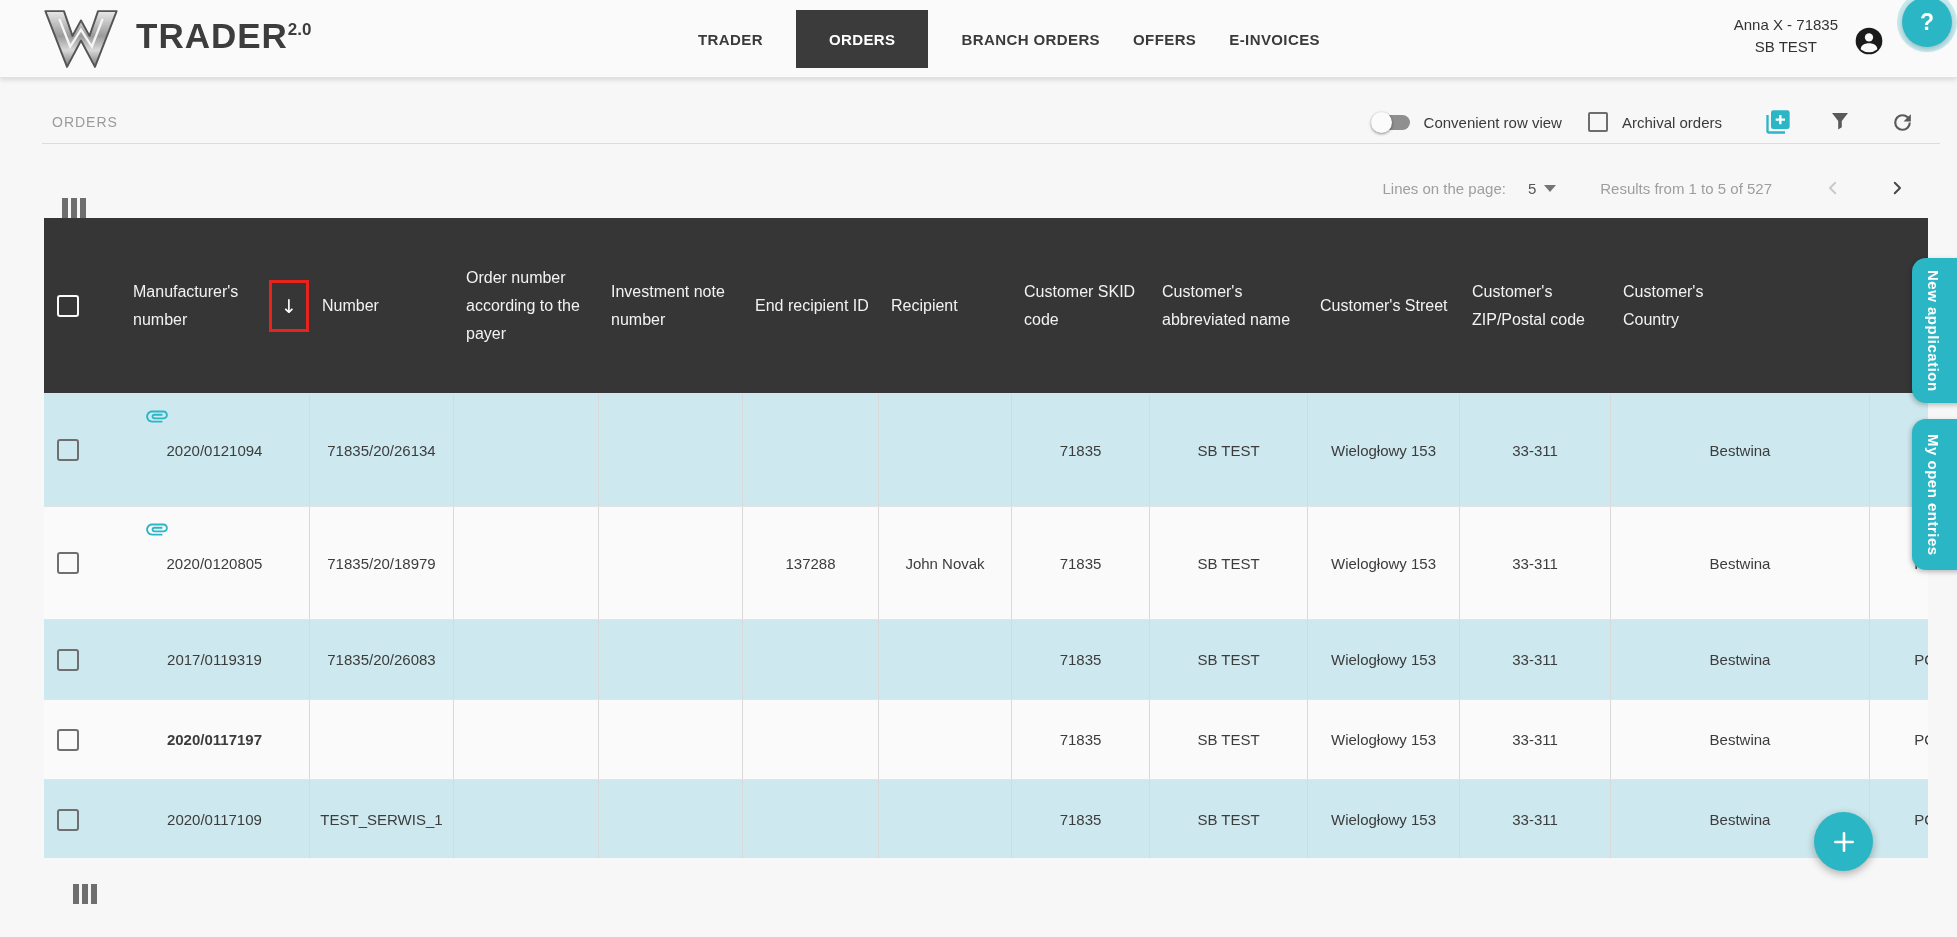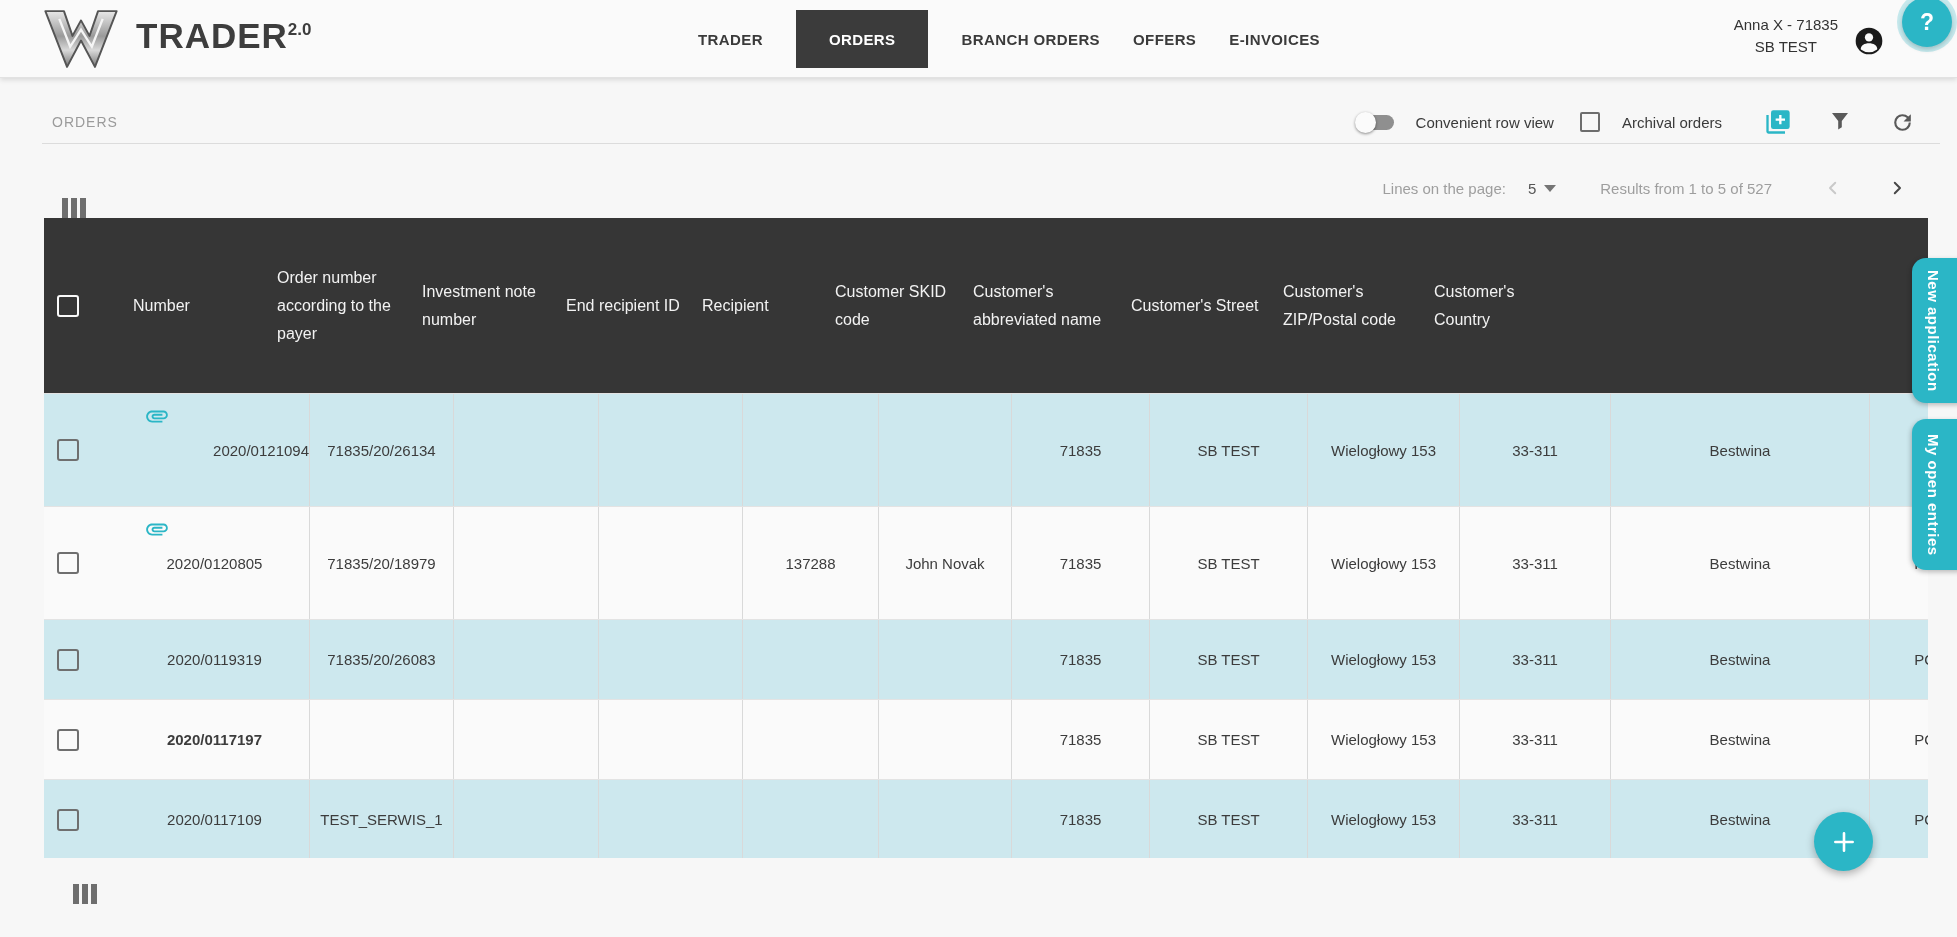--- a/index.html
+++ b/index.html
@@ -22,21 +22,21 @@
   .avatar{position:absolute;right:72px;top:25px;width:32px;height:32px;cursor:pointer;}
   .helpfab{position:absolute;right:5px;top:-3px;width:50px;height:50px;border-radius:50%;
     background:#2bb6c6;color:#fff;font-size:23px;font-weight:700;display:flex;align-items:center;justify-content:center;
     box-shadow:0 0 0 5px rgba(43,182,198,0.25),0 2px 5px rgba(0,0,0,0.25);cursor:pointer;z-index:60;}
   
   .page-title{position:absolute;left:52px;top:114px;font-size:14px;letter-spacing:1px;color:#9b9b9b;}
   .toolbar{position:absolute;right:41px;top:100px;height:44px;display:flex;align-items:center;}
   .toggle{width:37px;height:15px;background:#8f8f8f;border-radius:8px;position:relative;cursor:pointer;}
   .toggle .knob{position:absolute;left:-2px;top:-3px;width:21px;height:21px;border-radius:50%;background:#fbfbfb;
     box-shadow:0 1px 3px rgba(0,0,0,0.45);}
-  .tb-label{font-size:15px;color:#3a3a3a;margin-left:22px;}
+  .tb-label{font-size:15px;color:#3a3a3a;margin-left:14px;}
   .cb{width:20px;height:20px;border:2px solid #6d6d6d;border-radius:2px;background:transparent;cursor:pointer;}
   .tb-gap24{margin-left:26px;} .tb-gap40{margin-left:42px;} .tb-gap34{margin-left:34px;}
   .icon-btn{width:28px;height:28px;cursor:pointer;display:flex;align-items:center;justify-content:center;}
   .divider{position:absolute;left:42px;top:143px;width:1898px;height:1px;background:#dcdcdc;}
   
   .cols-icon{display:inline-flex;gap:3px;cursor:pointer;}
   .cols-icon i{display:block;width:6px;height:20px;background:#6e6e6e;}
   .cols-top{position:absolute;left:62px;top:198px;}
   .cols-bottom{position:absolute;left:73px;top:884px;}
   .pager{position:absolute;right:51px;top:172px;height:32px;display:flex;align-items:center;font-size:15px;color:#9e9e9e;justify-content:space-between;}
@@ -164,20 +164,26 @@
   <svg class="pg-btn pg-next" viewBox="0 0 24 24">
     <polyline points="9 5 16 12 9 19" fill="none" stroke="#474747" stroke-width="2.6" stroke-linecap="round" stroke-linejoin="round"></polyline>
   </svg>
 </div>
 
 <div class="table">
   <div class="thead">
       <div class="th" style="width: 76px;">
         <span class="cb-head"></span>
       </div>
+      <div class="th" style="width: 189px;">
+        <span>Manufacturer's number</span>
+        <span class="sort-box">
+          <span class="sort-arrow">↓</span>
+        </span>
+      </div>
       <div class="th" style="width: 144px;">
         <span>Number</span>
       </div>
       <div class="th" style="width: 145px;">
         <span>Order number according to the payer</span>
       </div>
       <div class="th" style="width: 144px;">
         <span>Investment note number</span>
       </div>
       <div class="th" style="width: 136px;">
@@ -200,21 +206,21 @@
       </div>
       <div class="th" style="width: 151px;">
         <span>Customer's Country</span>
       </div>
     </div>
   <div class="tbody">
       <div class="tr alt tall">
         <div class="td selcol" style="width: 76px;">
           <span class="cb-row"></span>
         </div>
-        <div class="td first" style="width: 189px; justify-content: flex-end;">
+        <div class="td first" style="width: 189px;">
           <svg class="clip-icon" viewBox="0 0 24 24">
             <path fill="#2bb6c6" d="M7.5 18C4.46 18 2 15.54 2 12.5S4.46 7 7.5 7H18c2.21 0 4 1.79 4 4s-1.79 4-4 4H9.5C8.12 15 7 13.88 7 12.5S8.12 10 9.5 10H17v1.7H9.5c-.44 0-.8.36-.8.8s.36.8.8.8H18c1.27 0 2.3-1.03 2.3-2.3S19.27 8.7 18 8.7H7.5c-2.1 0-3.8 1.7-3.8 3.8s1.7 3.8 3.8 3.8H17V18H7.5z"></path>
           </svg>
           <span>2020/0121094</span>
         </div>
         <div class="td" style="width: 144px;">
           <span>71835/20/26134</span>
         </div>
         <div class="td" style="width: 145px;">
           <span></span>
@@ -289,21 +295,21 @@
         </div>
         <div class="td" style="width: 151px;">
           <span>POLAND</span>
         </div>
       </div>
       <div class="tr alt">
         <div class="td selcol" style="width: 76px;">
           <span class="cb-row"></span>
         </div>
         <div class="td first" style="width: 189px;">
-          <span>2020/0119319</span>
+          <span>2017/0119319</span>
         </div>
         <div class="td" style="width: 144px; text-align: center;">
           <span>71835/20/26083</span>
         </div>
         <div class="td" style="width: 145px;">
           <span></span>
         </div>
         <div class="td" style="width: 144px;">
           <span></span>
         </div>

